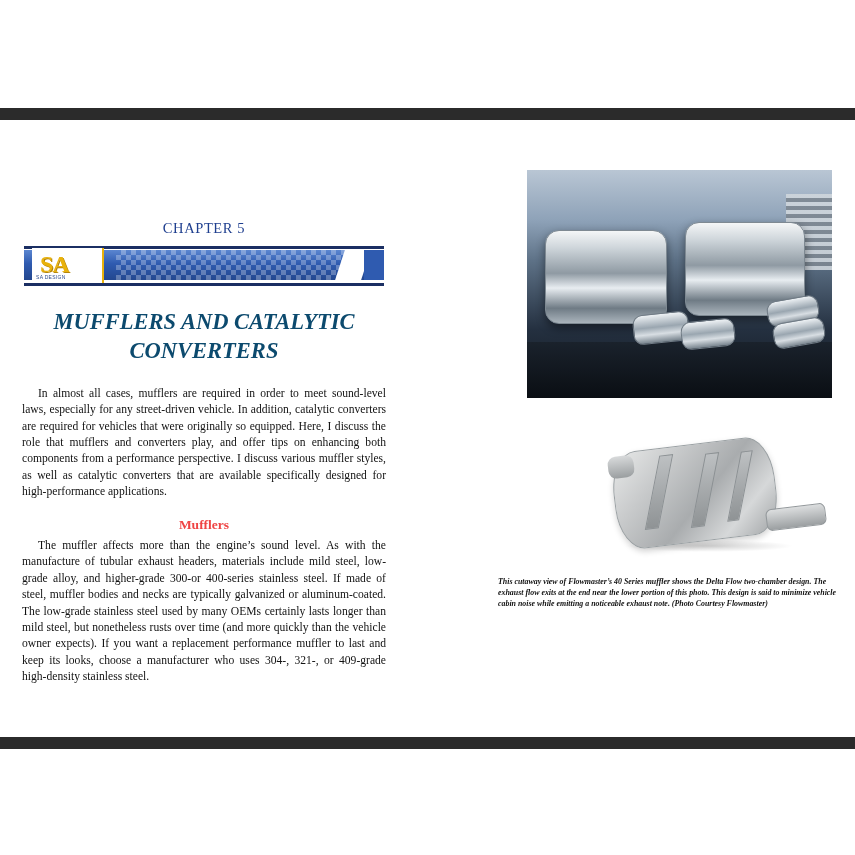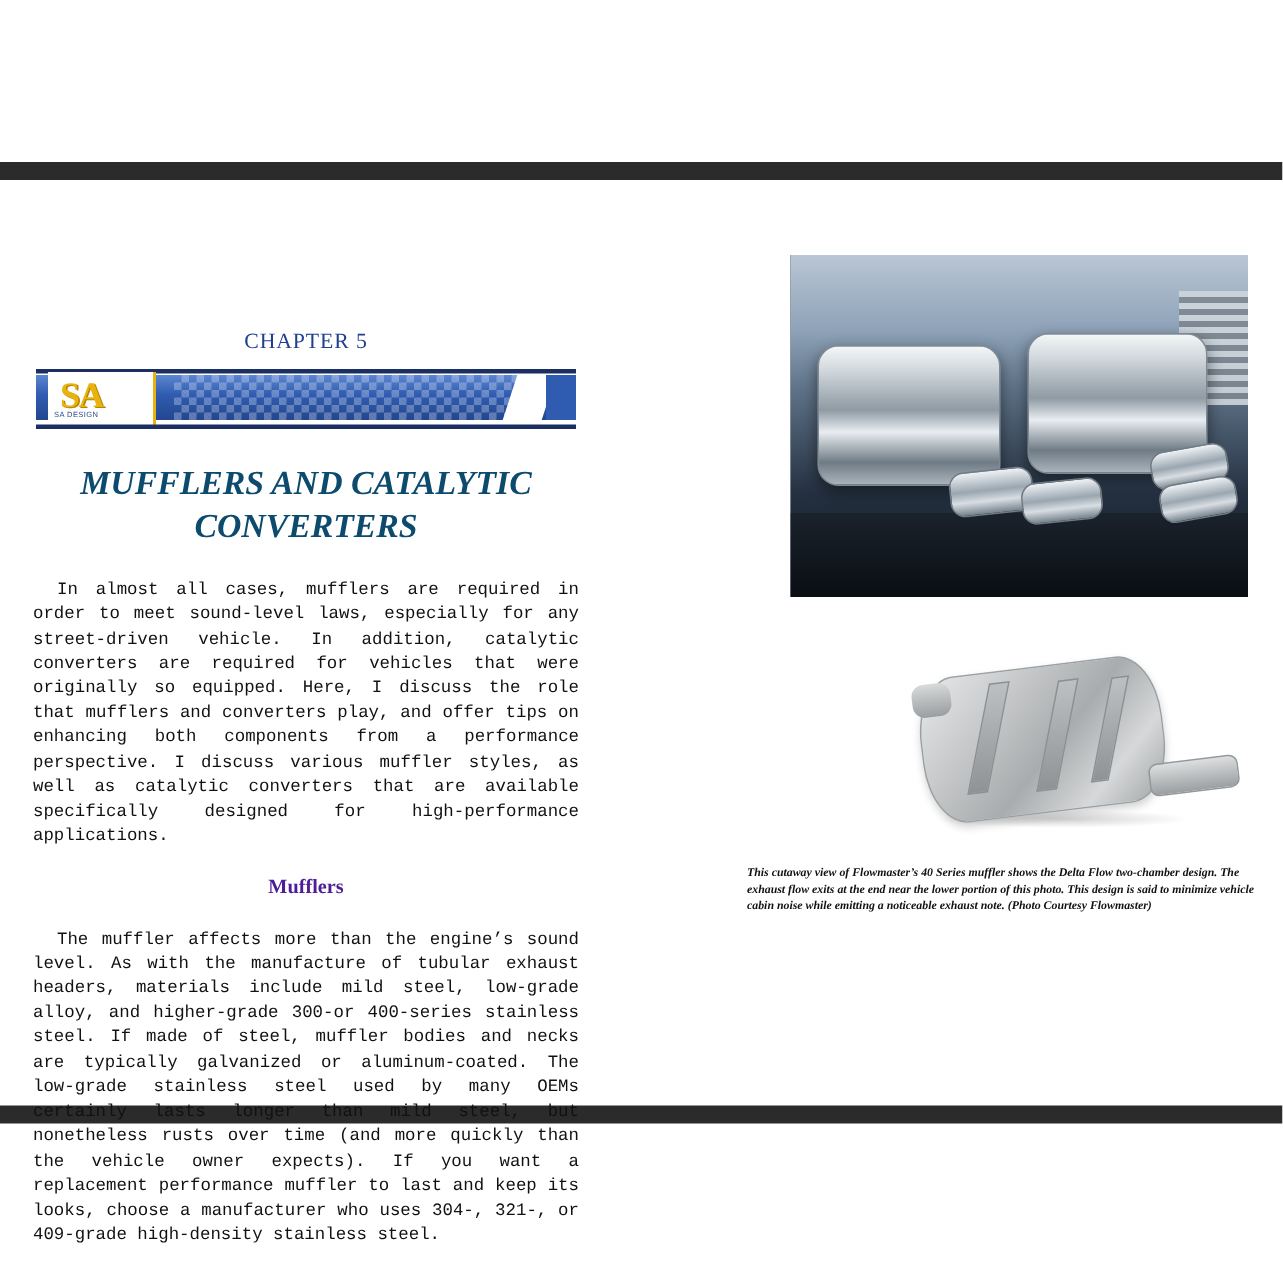--- a/index.html
+++ b/index.html
@@ -136,36 +136,36 @@
     font-family: "Liberation Serif", serif;
     font-style: italic;
     font-weight: bold;
     font-size: 22.5px;
     line-height: 1.28;
     color: #0c4a6e;
     margin: 22px 8px 20px 8px;
   }
 
   p.body-text {
-    font-family: Liberation Mono, monospace;
+    font-family: Liberation Serif, serif;
     font-size: 11.6px;
     line-height: 1.42;
     color: #111111;
     text-align: justify;
     margin: 0 0 12px 0;
     text-indent: 16px;
   }
 
   .section-head {
     text-align: center;
     font-family: "Liberation Serif", serif;
     font-weight: bold;
     font-size: 13.5px;
-    color: #4c1d95;
-    margin: 16px 0 20px 0;
+    color: #ef4444;
+    margin: 16px 0 5px 0;
   }
 
   
   .right-col {
     position: absolute;
     left: 498px;
     top: 50px;
     width: 340px;
   }
 

